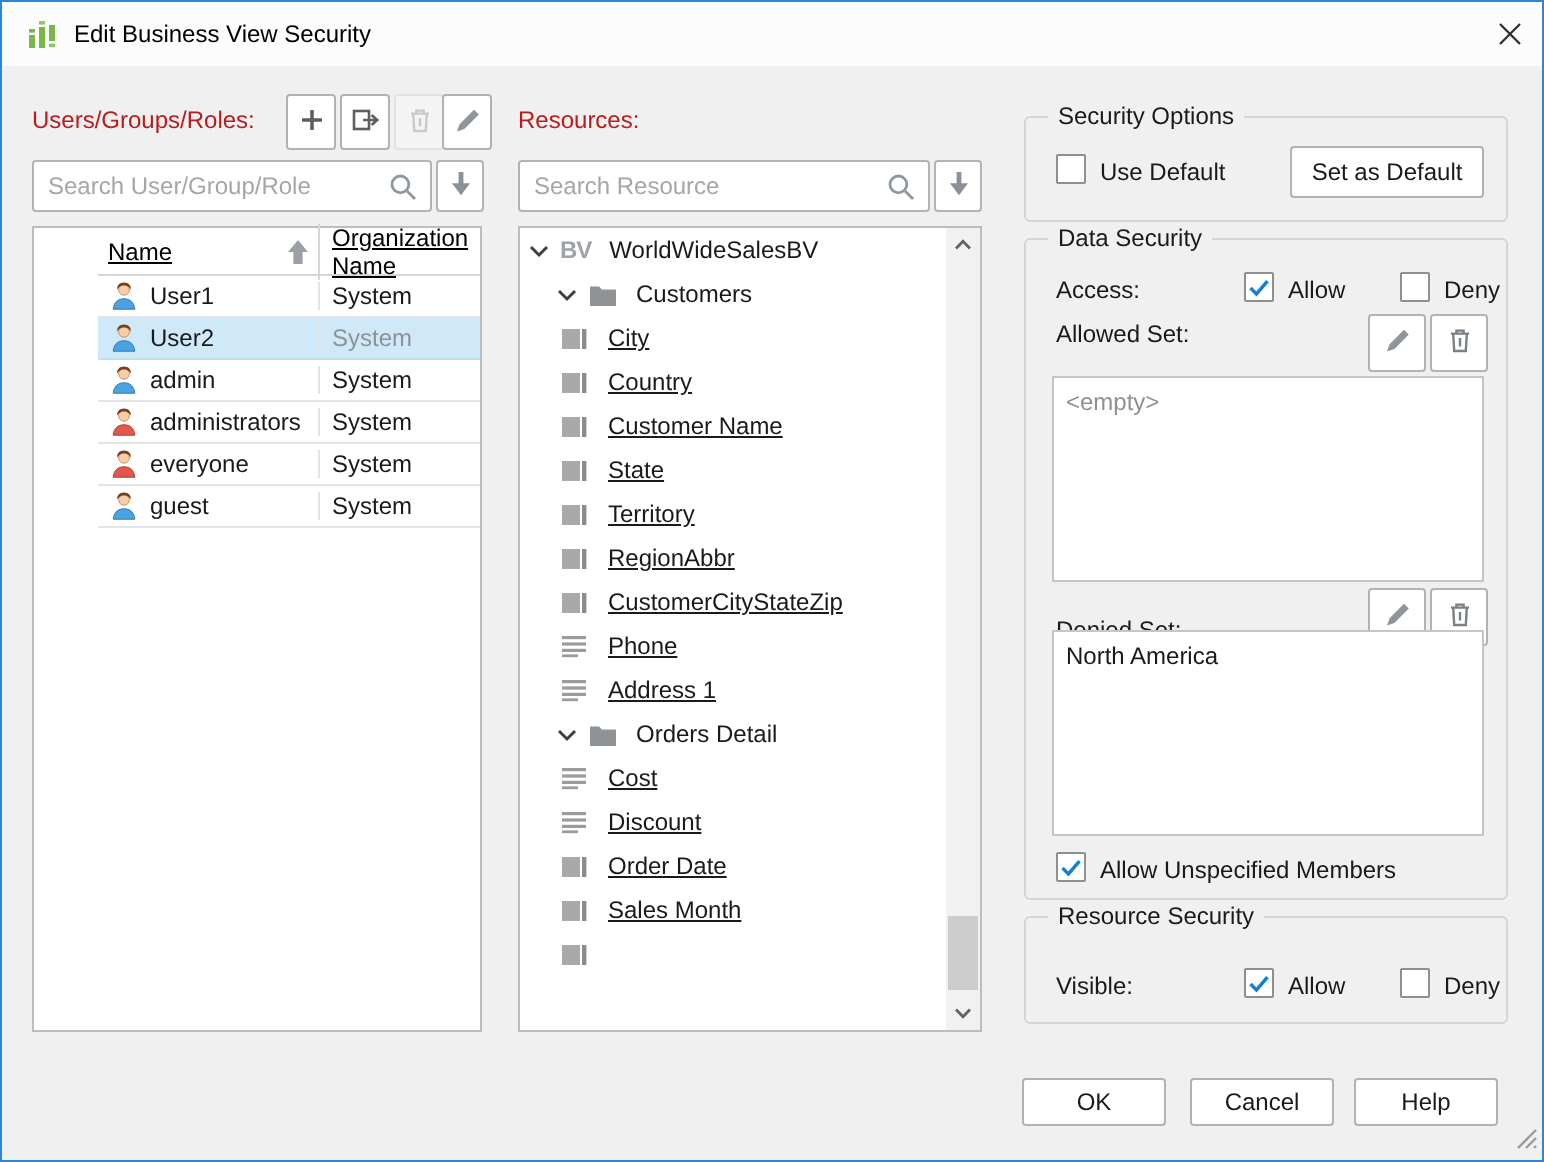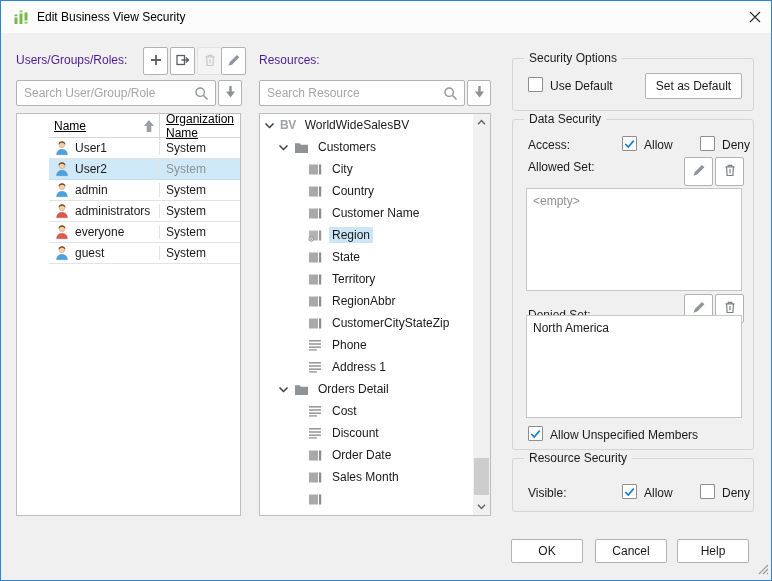--- a/index.html
+++ b/index.html
@@ -1,21 +1,21 @@
 <!DOCTYPE html>
 <html><head>
 <meta charset="utf-8">
 <style>
   html,body{margin:0;padding:0;background:#e8e8e8;font-family:"Liberation Sans",sans-serif;}
   .window{position:relative;width:772px;height:581px;box-sizing:border-box;border:1px solid #2a86d6;background:#f0f0f0;overflow:hidden;font-size:12px;color:#1a1a1a;}
   .abs{position:absolute;}
   .titlebar{position:absolute;left:0;top:0;right:0;height:32px;background:#fcfcfc;}
   .title-text{position:absolute;left:36px;top:9px;font-size:12px;color:#000;}
   .close-btn{position:absolute;left:742px;top:5px;width:24px;height:22px;display:flex;align-items:center;justify-content:center;cursor:pointer;}
-  .panel-label{position:absolute;color:#4c1d95;}
+  .panel-label{position:absolute;color:#b91c1c;}
   .tbtn{position:absolute;width:25px;height:28px;background:#fff;border:1px solid #b2b2b2;border-radius:2px;display:flex;align-items:center;justify-content:center;box-sizing:border-box;}
   .tbtn.disabled{background:#f4f4f4;border-color:#e2e2e2;}
   .sbtn{position:absolute;width:24px;height:26px;background:#fff;border:1px solid #b3b3b3;border-radius:2px;display:flex;align-items:center;justify-content:center;box-sizing:border-box;}
   .search-wrap{position:absolute;height:26px;box-sizing:border-box;border:1px solid #b3b3b3;background:#fff;border-radius:2px;display:flex;align-items:center;}
   .search-wrap input{flex:1;border:none;outline:none;background:transparent;font-family:"Liberation Sans",sans-serif;font-size:12px;padding:0 4px 0 7px;color:#333;min-width:0;}
   .search-wrap input::placeholder{color:#a6a6a6;}
   .search-icon{flex:0 0 auto;margin-right:6px;display:flex;}
   .listbox{position:absolute;background:#fff;border:1px solid #bdbdbd;box-sizing:border-box;padding-left:32px;}
   
   .urow{display:flex;align-items:center;height:20px;border-bottom:1px solid #e3e3e3;}
@@ -26,21 +26,21 @@
   .uhead .col-org{border-left:1px solid #d6d6d6;}
   .hlink{text-decoration:underline;color:#000;}
   .picon{width:16px;height:16px;margin-right:5px;flex:0 0 auto;}
   .sel-org{color:#8d9297;}
   
   .tree{position:absolute;left:259px;top:113px;width:213px;height:401px;overflow:hidden;background:#fff;}
   .ti{height:22px;display:flex;align-items:center;white-space:nowrap;}
   .ti .chev{width:12px;height:10px;margin-right:4px;flex:0 0 auto;display:flex;align-items:center;}
   .lvl0{padding-left:4px;}
   .lvl1{padding-left:18px;}
-  .lvl2{padding-left:48px;}
+  .lvl2{padding-left:20px;text-decoration:underline;}
   .bv-badge{font-weight:700;color:#9fa3a7;font-size:12px;letter-spacing:-0.5px;margin-right:6px;}
   .ti .nicon{width:15px;height:14px;margin-right:6px;flex:0 0 auto;display:flex;align-items:center;}
   .tlabel{padding:1px 3px;text-align:center;}
   .tlabel.sel{background:#cbe7f7;}
   
   .sb{position:absolute;left:472px;top:113px;width:17px;height:401px;background:#f1f1f1;}
   .sb-arrow{position:absolute;left:0;width:17px;height:17px;display:flex;align-items:center;justify-content:center;}
   .sb-thumb{position:absolute;left:1px;width:15px;background:#cdcdcd;}
   
   .group{position:absolute;border:1px solid #d5d5d5;border-radius:3px;box-sizing:border-box;}
@@ -280,31 +280,20 @@
           <svg width="14" height="13" viewBox="0 0 14 13">
             <rect x="1" y="1.5" width="9" height="10" fill="#a9a9a9"></rect>
             <rect x="11" y="1.5" width="2.2" height="10" fill="#8c8c8c"></rect>
           </svg>
         </span>
       <span class="tlabel">Customer Name</span>
     </div>
     <div class="ti lvl2">
       <span class="nicon">
           <svg width="14" height="13" viewBox="0 0 14 13">
-            <rect x="1" y="1.5" width="9" height="10" fill="#b4b4b4"></rect>
-            <rect x="11" y="1.5" width="2.2" height="10" fill="#979797"></rect>
-            <circle cx="3.2" cy="10" r="2.3" fill="#e3e3e3" stroke="#7f7f7f" stroke-width="0.8"></circle>
-            <circle cx="3.2" cy="10" r="0.8" fill="#7f7f7f"></circle>
-          </svg>
-        </span>
-      <span class="tlabel sel">Region</span>
-    </div>
-    <div class="ti lvl2">
-      <span class="nicon">
-          <svg width="14" height="13" viewBox="0 0 14 13">
             <rect x="1" y="1.5" width="9" height="10" fill="#a9a9a9"></rect>
             <rect x="11" y="1.5" width="2.2" height="10" fill="#8c8c8c"></rect>
           </svg>
         </span>
       <span class="tlabel">State</span>
     </div>
     <div class="ti lvl2">
       <span class="nicon">
           <svg width="14" height="13" viewBox="0 0 14 13">
             <rect x="1" y="1.5" width="9" height="10" fill="#a9a9a9"></rect>

